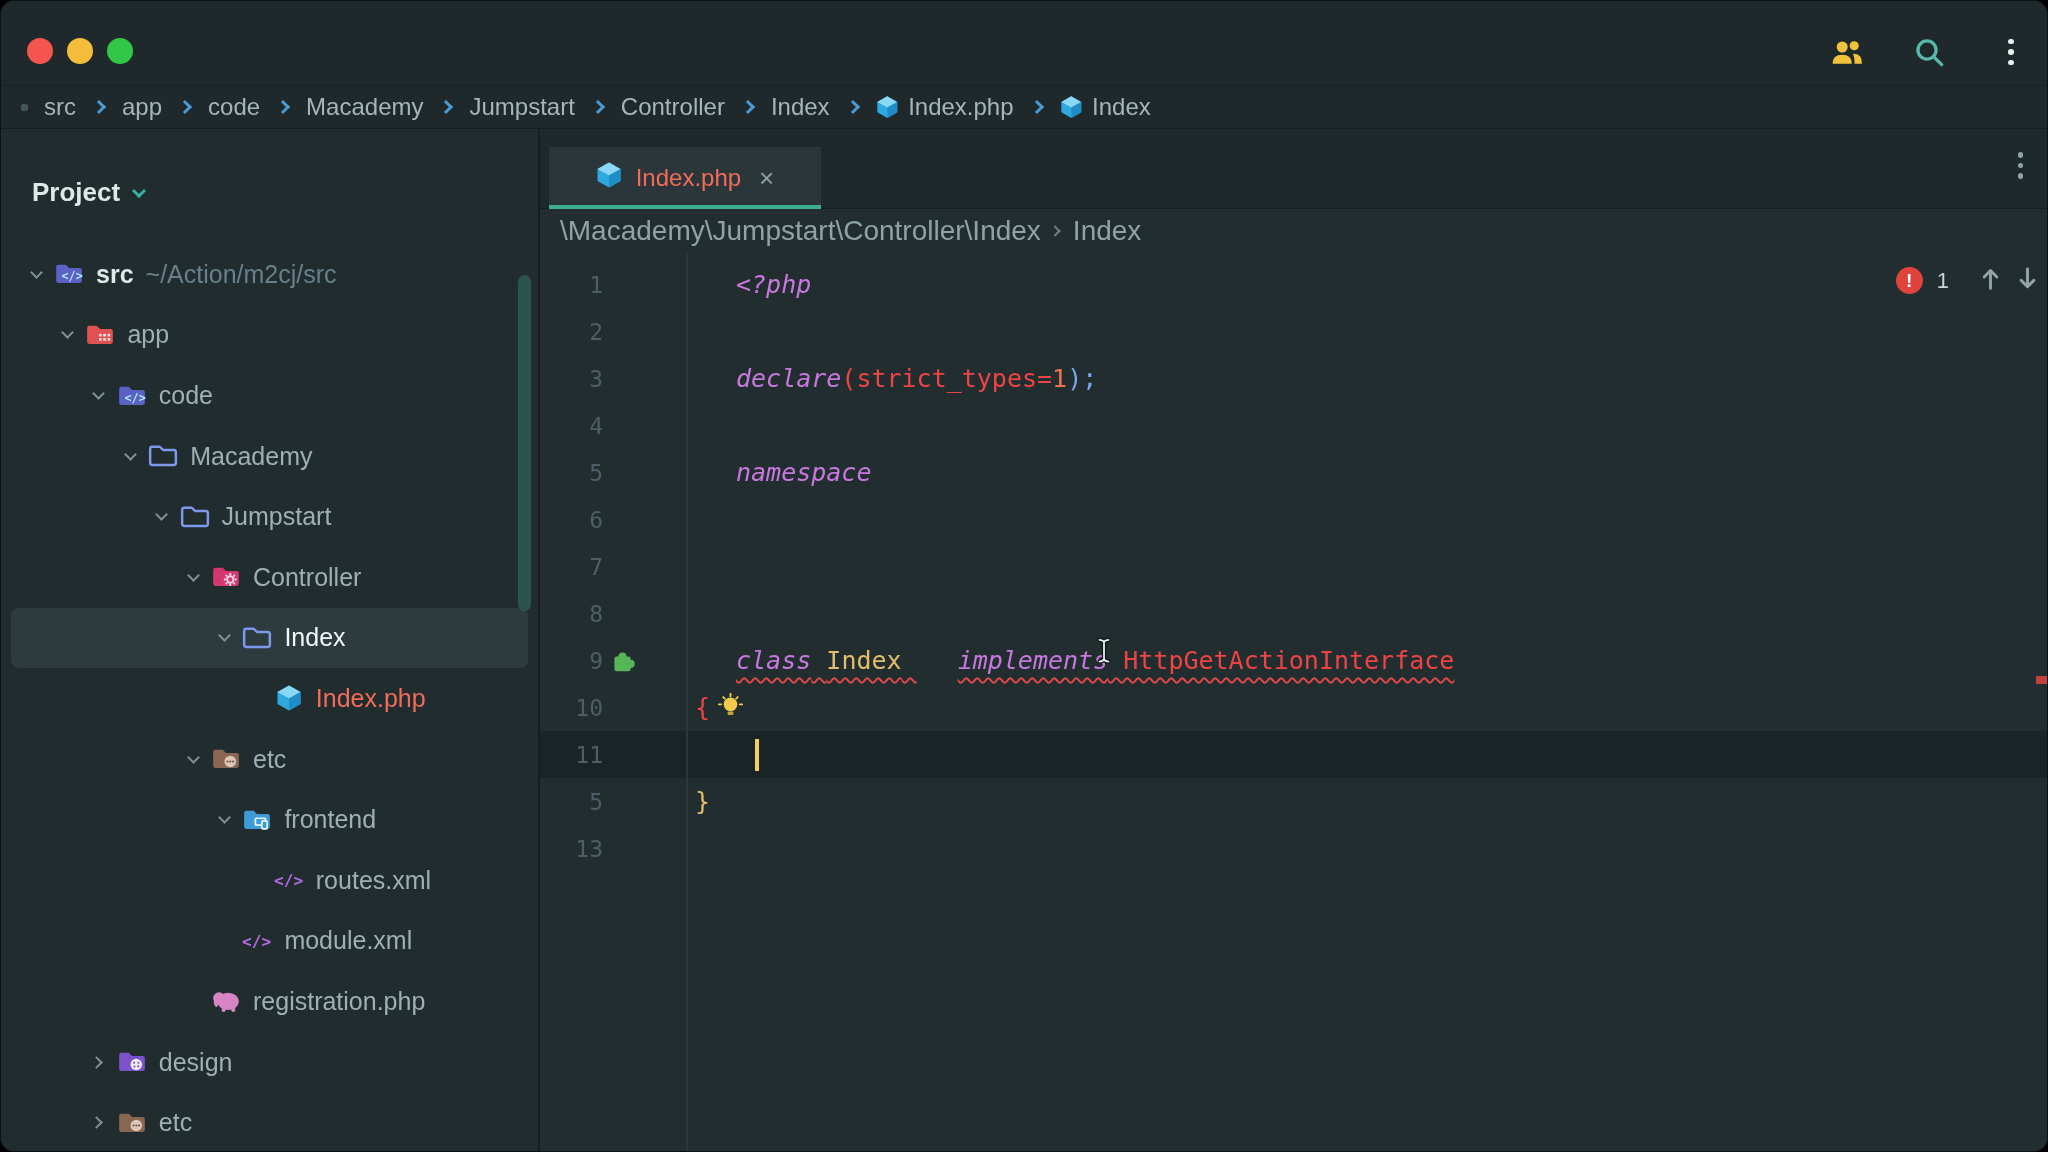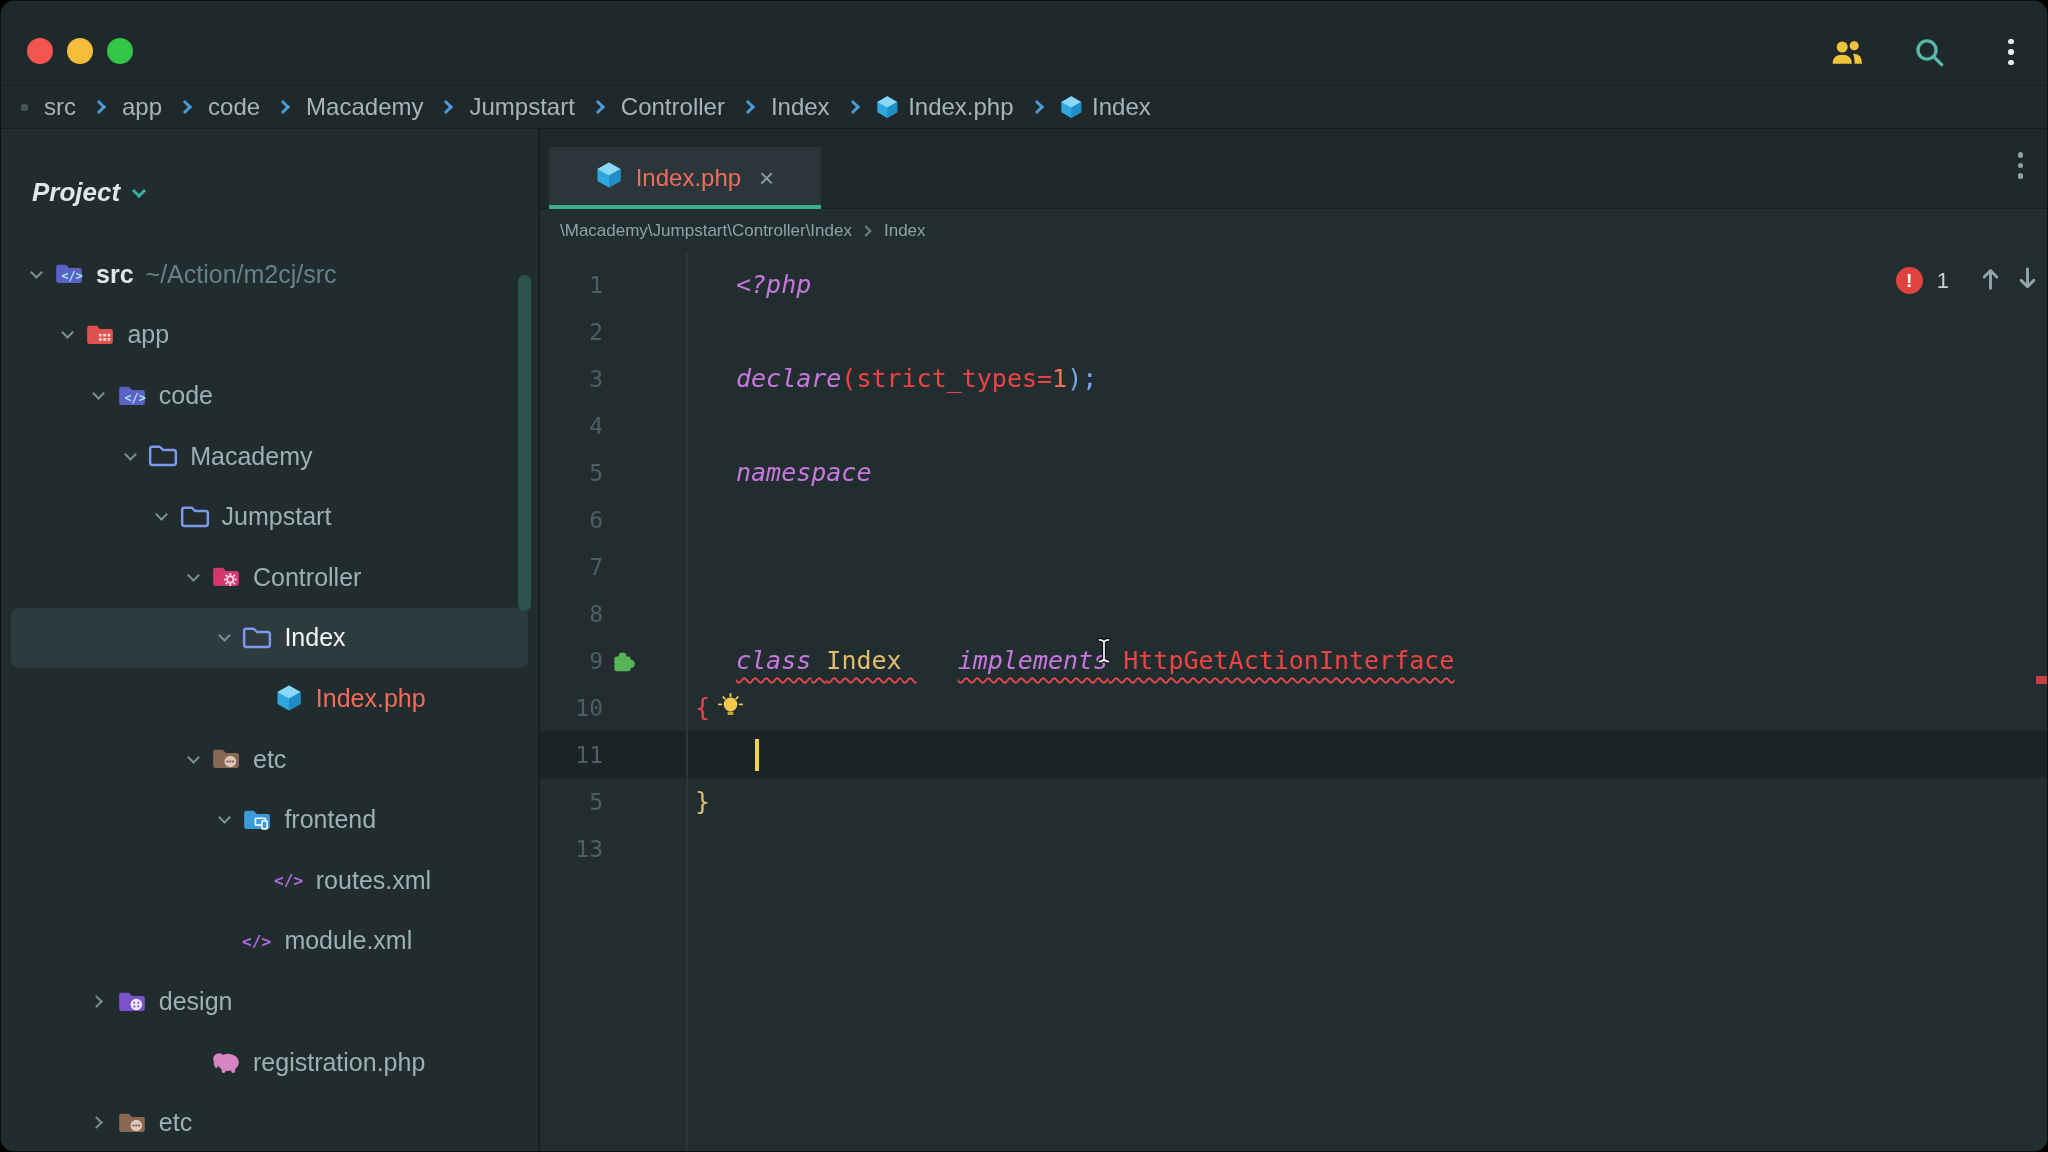--- a/index.html
+++ b/index.html
@@ -26,21 +26,21 @@
   .nav-item { display:flex; align-items:center; gap:10px; cursor:default; }
   .nav-sep { width:10px; height:10px; border-right:3px solid #4b9bd6; border-top:3px solid #4b9bd6;
              transform:rotate(45deg); margin:0 18px; }
 
   
   .main { position:absolute; left:0; top:128px; width:2048px; bottom:0; }
   .sidebar { position:absolute; left:0; top:0; width:537px; bottom:0; background:#212c2e; }
   .v-divider { position:absolute; left:537px; top:0; width:2px; bottom:0; background:#151e20; }
 
   .proj-header { position:absolute; left:31px; top:48px; display:flex; align-items:center; gap:14px;
-                 font-size:26px; font-weight:bold; color:#dfe7e9;font-style:italic; }
+                 font-size:26px; font-weight:bold; color:#dfe7e9; }
   .chev-teal { width:10px; height:10px; border-right:3px solid #35b0a4; border-bottom:3px solid #35b0a4;
                transform:rotate(45deg); margin-top:-4px; }
 
   .tree { position:absolute; left:0; top:115px; right:0; }
   .trow { height:60.6px; display:flex; align-items:center; font-size:25px; color:#9eb0b5; margin:0 10px; }
   .trow.sel { background:#2e3b3e; border-radius:8px; color:#f2f7f8; }
   .tr-chev { width:28px; height:28px; flex:0 0 28px; display:flex; align-items:center; justify-content:center; }
   .tr-chev i { width:9px; height:9px; border-right:2.6px solid #7f9196; border-bottom:2.6px solid #7f9196; }
   .tr-chev i.open { transform:rotate(45deg); margin-top:-4px; }
   .tr-chev i.closed { transform:rotate(-45deg); margin-left:-4px; }
@@ -56,21 +56,21 @@
   .editor { position:absolute; left:539px; top:0; right:0; bottom:0; background:#222d30; }
   .tabbar { position:absolute; left:0; top:0; right:0; height:80px; background:#1e292b; border-bottom:1px solid #151e20; }
   .tab { position:absolute; left:9px; top:18px; height:62px; width:272px; background:#2a3639;
          display:flex; align-items:center; justify-content:center; gap:14px; font-size:24px; }
   .tab-underline { position:absolute; left:0; bottom:0; width:100%; height:4px; }
   .tab-close { color:#8b9da1; font-size:26px; margin-left:4px; cursor:default; }
   .tab-kebab { position:absolute; right:26px; top:23px; }
   .tab-kebab i { background:#8fa2a6; }
 
   .ed-crumbs { position:absolute; left:0; top:80px; right:0; height:44px; display:flex; align-items:center;
-               padding-left:20px; font-size:17px; color:#8ea3a8; }
+               padding-left:20px; font-size:28px; color:#8ea3a8; }
   .ed-sep { width:8px; height:8px; border-right:2.4px solid #6c8187; border-top:2.4px solid #6c8187;
             transform:rotate(45deg); margin:0 14px 0 10px; }
 
   .code-area { position:absolute; left:0; top:124px; right:0; bottom:0; font-family:"DejaVu Sans Mono","Liberation Mono",monospace; }
   .cur-line { position:absolute; left:0; top:8px; height:47px; width:100%; background:#1a2426; }
   .gutter-sep { position:absolute; left:146px; top:0; bottom:0; width:1.5px; background:#2c3739; }
   .lines { position:absolute; left:0; top:8px; right:0; }
   .cline { height:47px; display:flex; align-items:center; font-size:25px; color:#d3dde0; white-space:pre; }
   .lnum { width:63px; flex:0 0 63px; text-align:right; font-size:23px; color:#4e5e66; }
   .gslot { width:92px; flex:0 0 92px; display:flex; align-items:center; padding-left:8px; }
@@ -333,52 +333,52 @@
           </div>
           <div class="trow" style="padding-left: 199.4px;">
             <span class="tr-chev"></span>
             <span class="tr-icon">
               <svg viewBox="0 0 26 24" width="30">
                 <text x="0" y="17.5" font-size="14" font-weight="bold" font-family="DejaVu Sans Mono,monospace" fill="#b16be0">&lt;/&gt;</text>
               </svg>
             </span>
             <span class="tr-label">module.xml</span>
           </div>
+          <div class="trow" style="padding-left: 168px;">
+            <span class="tr-chev"></span>
+            <span class="tr-icon">
+              <svg viewBox="0 0 28 23" width="30">
+                <g fill="#d685c2">
+                  <ellipse cx="16" cy="11.5" rx="10" ry="8"></ellipse>
+                  <circle cx="7.5" cy="8.5" r="5.5"></circle>
+                  <path d="M3.5 8.5 q-2.5 6 1.5 8.5 l2-2 q-2-2.5-0.8-6z"></path>
+                  <rect x="10" y="15.5" width="3.6" height="6" rx="1.6"></rect>
+                  <rect x="19" y="15.5" width="3.6" height="6" rx="1.6"></rect>
+                </g>
+              </svg>
+            </span>
+            <span class="tr-label">registration.php</span>
+          </div>
           <div class="trow" style="padding-left: 73.8px;">
             <span class="tr-chev">
               <i class="closed"></i>
             </span>
             <span class="tr-icon">
               <svg viewBox="0 0 28 24" width="30" height="25.714285714285715">
                 <path d="M2 5.5 Q2 3.5 4 3.5 h7 l3 3 h10 Q26 6.5 26 8.5 v10 Q26 20.5 24 20.5 H4 Q2 20.5 2 18.5 z" fill="#7a52c9"></path>
                 <circle cx="18" cy="14.5" r="5.4" fill="#efeaff"></circle>
                 <g fill="#7a52c9">
                   <circle cx="16" cy="12.8" r="1"></circle>
                   <circle cx="20" cy="12.8" r="1"></circle>
                   <circle cx="16.3" cy="16.4" r="1"></circle>
                   <circle cx="19.8" cy="16.2" r="1"></circle>
                 </g>
               </svg>
             </span>
             <span class="tr-label">design</span>
-          </div>
-          <div class="trow" style="padding-left: 168px;">
-            <span class="tr-chev"></span>
-            <span class="tr-icon">
-              <svg viewBox="0 0 28 23" width="30">
-                <g fill="#d685c2">
-                  <ellipse cx="16" cy="11.5" rx="10" ry="8"></ellipse>
-                  <circle cx="7.5" cy="8.5" r="5.5"></circle>
-                  <path d="M3.5 8.5 q-2.5 6 1.5 8.5 l2-2 q-2-2.5-0.8-6z"></path>
-                  <rect x="10" y="15.5" width="3.6" height="6" rx="1.6"></rect>
-                  <rect x="19" y="15.5" width="3.6" height="6" rx="1.6"></rect>
-                </g>
-              </svg>
-            </span>
-            <span class="tr-label">registration.php</span>
           </div>
           <div class="trow" style="padding-left: 73.8px;">
             <span class="tr-chev">
               <i class="closed"></i>
             </span>
             <span class="tr-icon">
               <svg viewBox="0 0 28 24" width="30" height="25.714285714285715">
                 <path d="M2 5.5 Q2 3.5 4 3.5 h7 l3 3 h10 Q26 6.5 26 8.5 v10 Q26 20.5 24 20.5 H4 Q2 20.5 2 18.5 z" fill="#8a6753"></path>
                 <circle cx="18" cy="14.5" r="5.4" fill="#dcc7b8"></circle>
                 <g fill="#6d4f3f">

